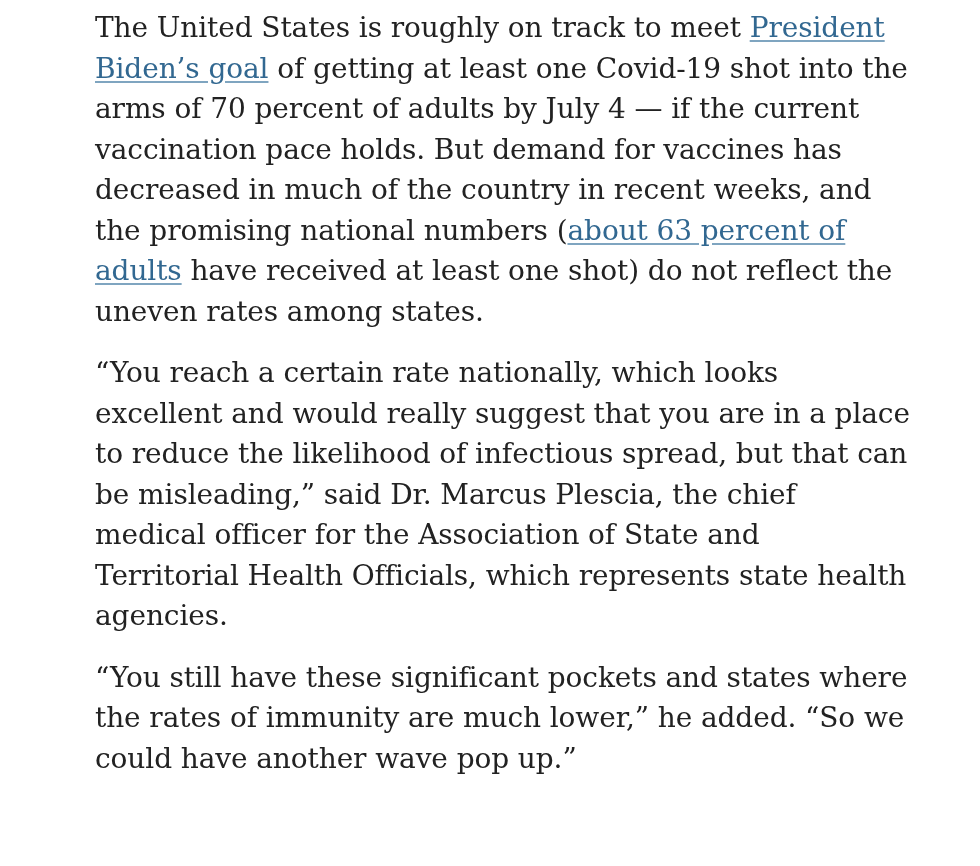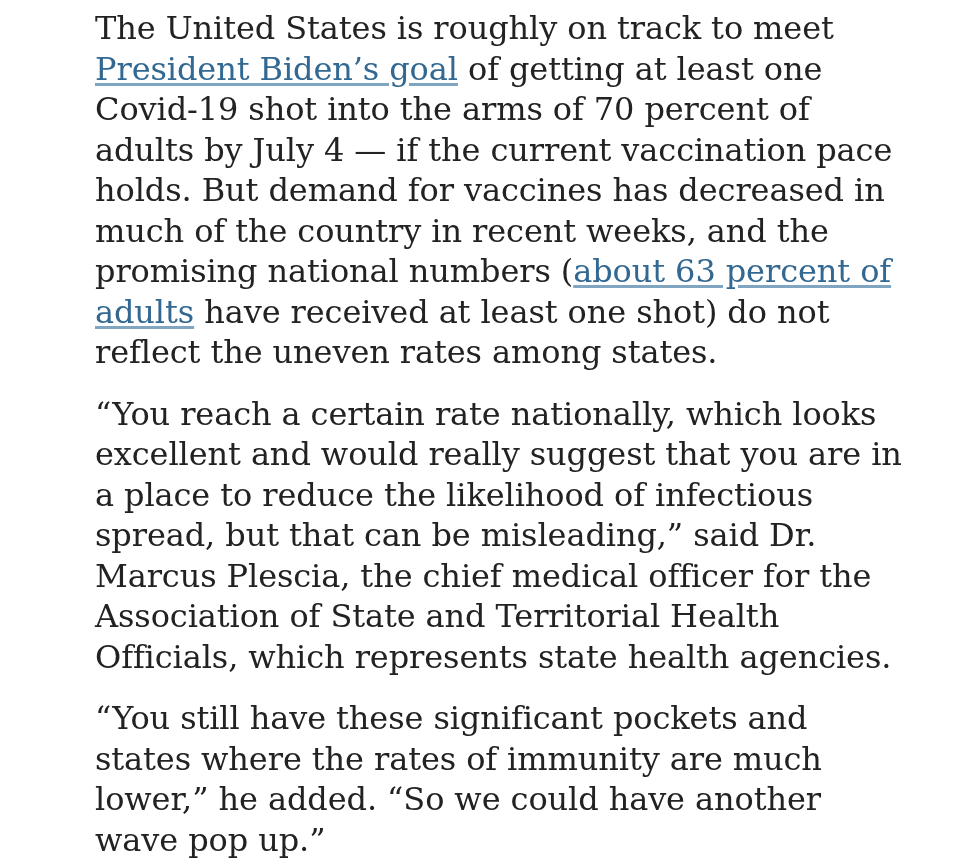--- a/index.html
+++ b/index.html
@@ -13,21 +13,21 @@
     overflow: hidden;
     font-family: "DejaVu Serif", "Liberation Serif", serif;
   }
   .article-body {
     padding: 8px 70px 0 95px;
     box-sizing: border-box;
     width: 980px;
   }
   .article-body p {
     margin: 0 0 21px 0;
-    font-size: 32px;
+    font-size: 28px;
     line-height: 40.5px;
     color: #222222;
     letter-spacing: -0.1px;
     text-align: left;
   }
   .article-body a {
     color: #326891;
     text-decoration: underline;
     text-decoration-color: #7fa5c0;
     text-underline-offset: 3px;

